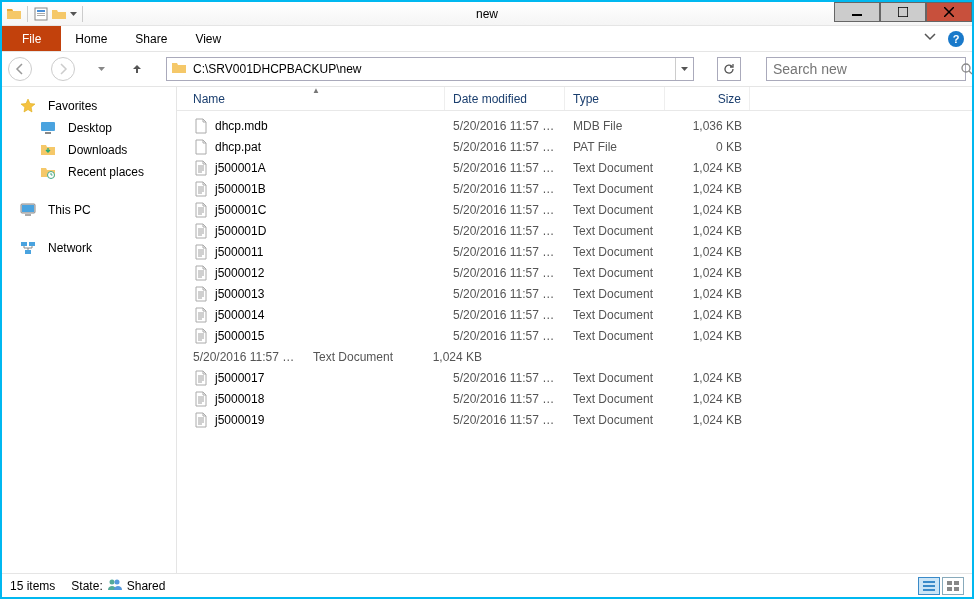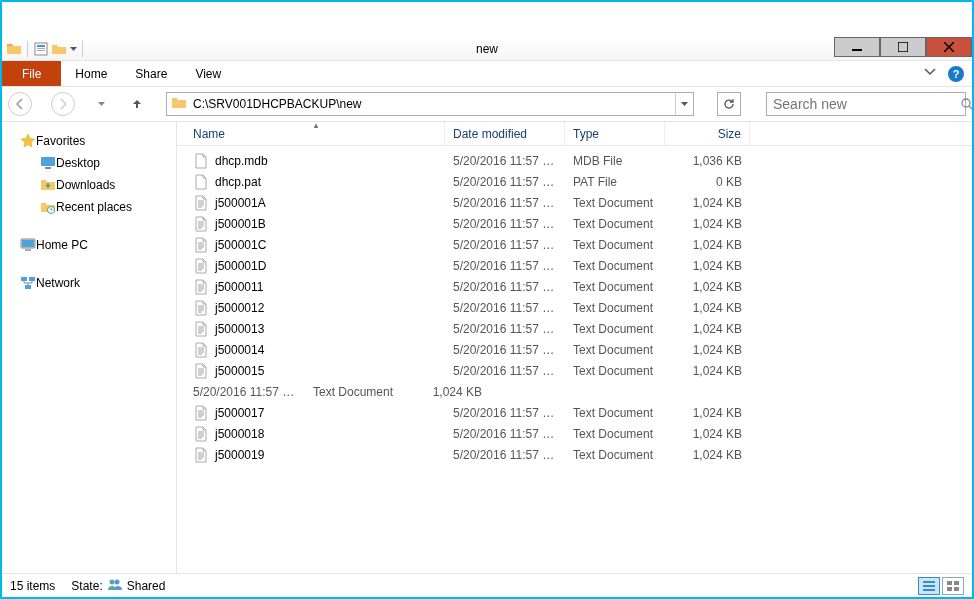--- a/index.html
+++ b/index.html
@@ -1,20 +1,20 @@
 <!DOCTYPE html>
 <html><head>
 <meta charset="utf-8">
 <style>
 * { box-sizing: border-box; margin: 0; padding: 0; }
 body { font-family: "Segoe UI", Tahoma, sans-serif; font-size: 12px; background: #00b8f0; width: 974px; height: 599px; overflow: hidden; }
 .window { position: absolute; top: 2px; left: 2px; right: 2px; bottom: 2px; background: #fff; display: flex; flex-direction: column; }
 
 
-.titlebar { height: 24px; background: linear-gradient(#fff, #f5f5f5); display: flex; align-items: center; position: relative; border-bottom: 1px solid #e5e5e5; margin-top: 35px; }
+.titlebar { height: 24px; background: linear-gradient(#fff, #f5f5f5); display: flex; align-items: center; position: relative; border-bottom: 1px solid #e5e5e5; }
 .titlebar-left { display: flex; align-items: center; padding: 0 4px; gap: 2px; }
 .sep-v { width: 1px; height: 16px; background: #ccc; margin: 0 3px; }
 .qa-icon { width: 16px; height: 16px; display: inline-flex; align-items: center; justify-content: center; }
 .dropdown-chevron { width: 8px; height: 16px; display: flex; align-items: center; justify-content: center; }
 .titlebar-title { position: absolute; left: 0; right: 0; text-align: center; pointer-events: none; font-size: 12px; }
 .win-btns { margin-left: auto; display: flex; height: 24px; }
 .win-btn { width: 46px; height: 20px; border: 1px solid #666; display: flex; align-items: center; justify-content: center; background: #ccc; margin-top: 0; }
 .win-btn.close { background: #c8503c; }
 .win-btn svg { pointer-events: none; }
 
@@ -36,21 +36,21 @@
 .addr-dropdown { width: 18px; height: 100%; border-left: 1px solid #ccc; display: flex; align-items: center; justify-content: center; }
 .refresh-btn { width: 24px; height: 24px; border: 1px solid #aab; display: flex; align-items: center; justify-content: center; margin-left: 4px; }
 .search-wrap { width: 200px; height: 24px; border: 1px solid #aab; display: flex; align-items: center; background: #fff; margin-left: 6px; }
 .search-input { flex: 1; border: none; outline: none; font-size: 14px; padding: 0 6px; color: #888; }
 .search-icon { width: 24px; height: 100%; display: flex; align-items: center; justify-content: center; }
 
 
 .main { flex: 1; display: flex; border-top: 1px solid #e5e5e5; overflow: hidden; }
 .navpane { width: 175px; border-right: 1px solid #e5e5e5; padding: 8px 4px; overflow: auto; }
 .nav-group { margin-bottom: 16px; }
-.nav-row { display: flex; align-items: center; height: 22px; padding: 0 6px 0 14px; gap: 0; cursor: default; }
+.nav-row { display: flex; align-items: center; height: 22px; padding: 0 6px 0 14px; gap: 12px; cursor: default; }
 .nav-row.child { padding-left: 34px; }
 .nav-row .icon { width: 16px; height: 16px; display: inline-flex; align-items: center; justify-content: center; }
 
 .filelist { flex: 1; display: flex; flex-direction: column; overflow: hidden; }
 .col-headers { display: flex; height: 24px; align-items: center; border-bottom: 1px solid #e8e8e8; color: #1a3e6e; font-size: 12px; padding-left: 8px; position: relative; }
 .col { border-right: 1px solid #eee; height: 100%; display: flex; align-items: center; padding: 0 8px; }
 .col-name { width: 260px; }
 .col-date { width: 120px; }
 .col-type { width: 100px; }
 .col-size { width: 85px; justify-content: flex-end; }
@@ -238,21 +238,21 @@
 
       <div class="nav-group">
         <div class="nav-row">
           <span class="icon">
             <svg width="16" height="16" viewBox="0 0 16 16">
                 <rect x="1" y="2" width="14" height="9" rx="1" fill="#ddd" stroke="#888"></rect>
                 <rect x="2" y="3" width="12" height="7" fill="#4aa3df"></rect>
                 <rect x="5" y="12" width="6" height="2" fill="#aaa"></rect>
               </svg>
           </span>
-          <span>Home PC</span>
+          <span>This PC</span>
         </div>
       </div>
 
       <div class="nav-group">
         <div class="nav-row">
           <span class="icon">
             <svg width="16" height="16" viewBox="0 0 16 16">
                 <rect x="1" y="2" width="6" height="4" fill="#4aa3df"></rect>
                 <rect x="9" y="2" width="6" height="4" fill="#4aa3df"></rect>
                 <rect x="5" y="10" width="6" height="4" fill="#4aa3df"></rect>

